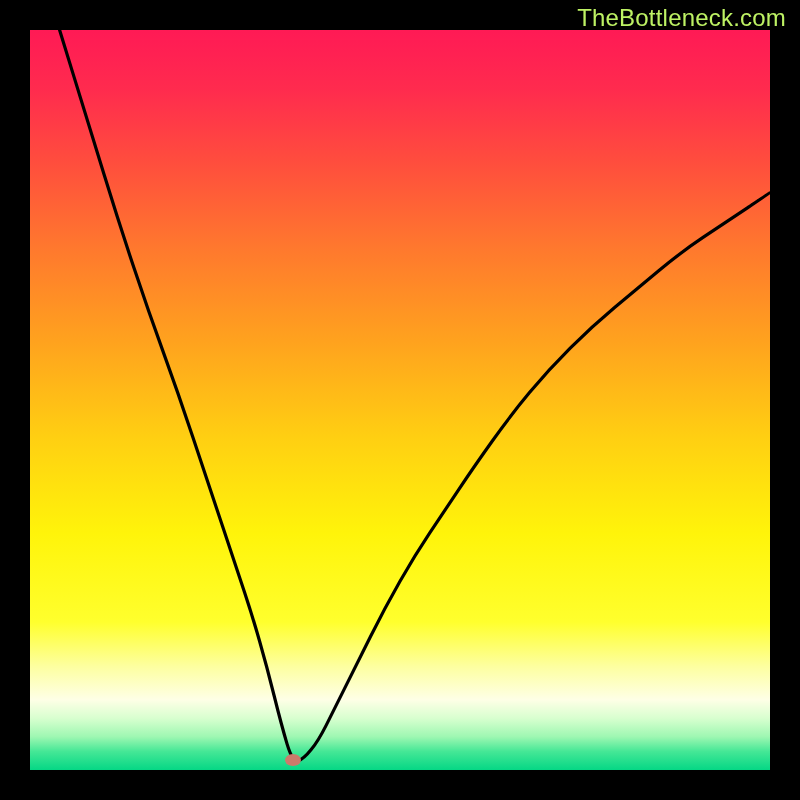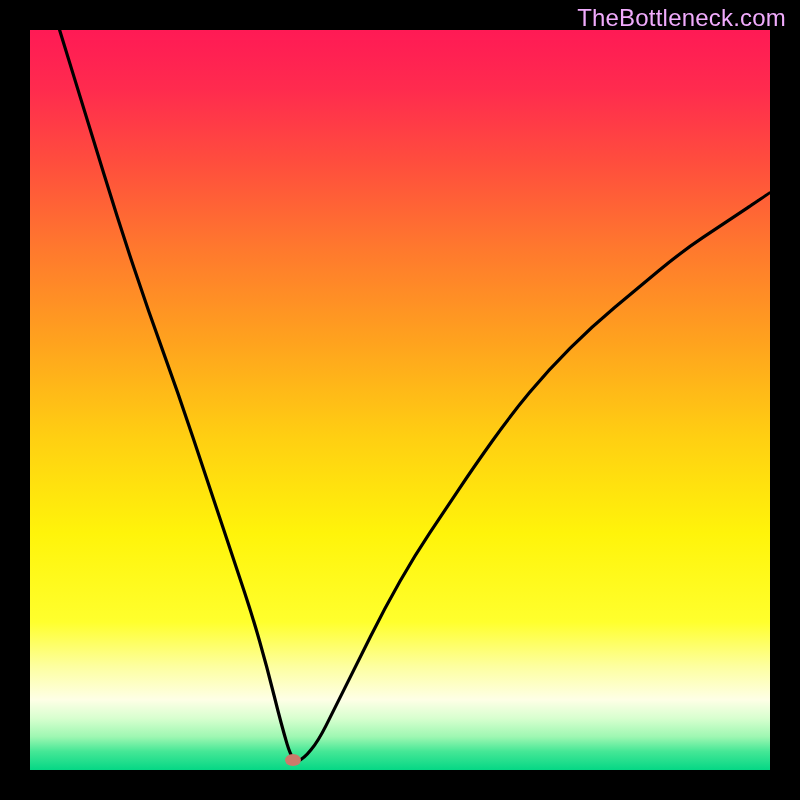--- a/index.html
+++ b/index.html
@@ -16,21 +16,21 @@
     height: 800px;
     background: #000;
   }
   .watermark {
     position: absolute;
     top: 4px;
     right: 14px;
     font-family: Arial, Helvetica, sans-serif;
     font-size: 24px;
     font-weight: 500;
-    color: #f0abfc;
+    color: #bef264;
     letter-spacing: 0.2px;
   }
   .plot-area {
     position: absolute;
     left: 30px;
     top: 30px;
     width: 740px;
     height: 740px;
     overflow: hidden;
   }

